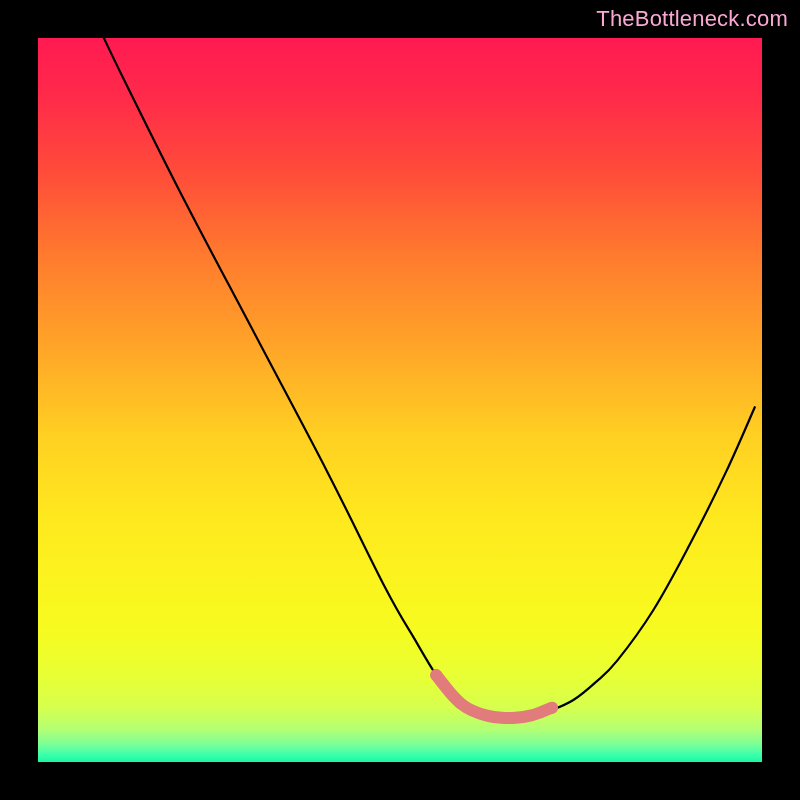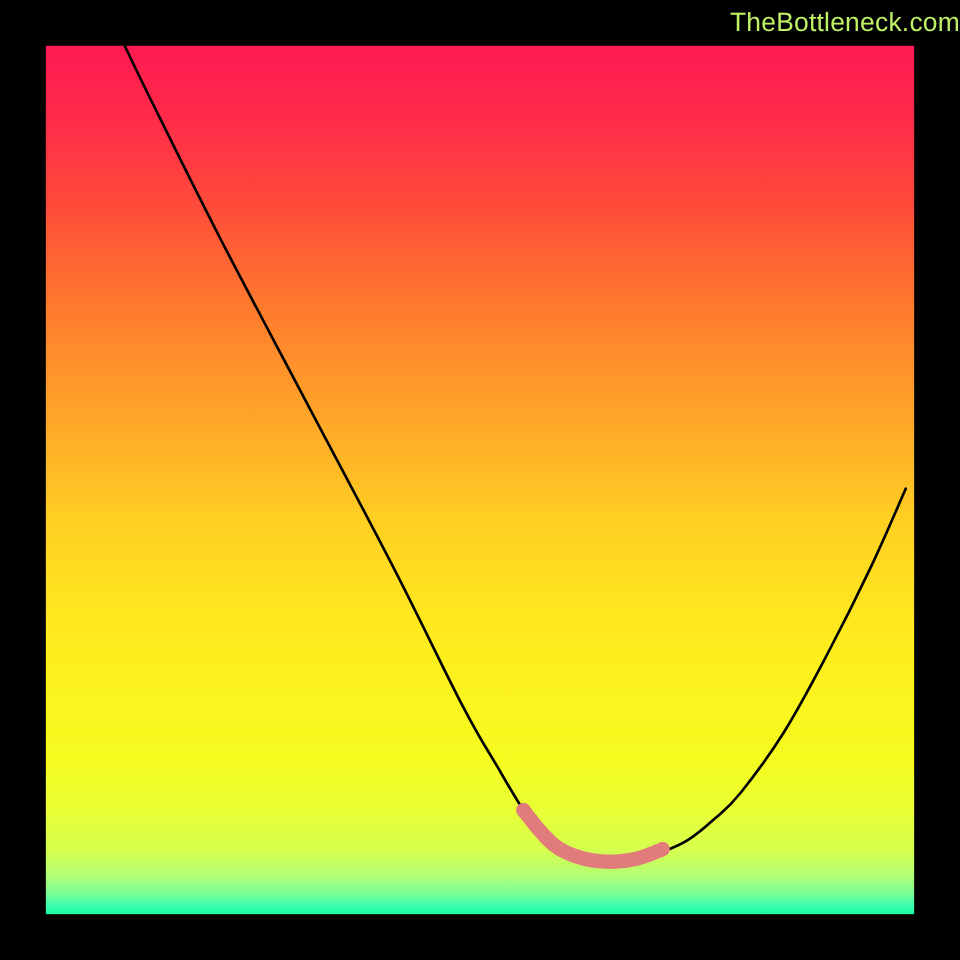--- a/index.html
+++ b/index.html
@@ -12,22 +12,22 @@
     font-family: Arial, Helvetica, sans-serif;
   }
   .stage {
     position: relative;
     width: 800px;
     height: 800px;
   }
   .watermark {
     position: absolute;
     top: 6px;
-    right: 0;
-    color: #bef264;
+    right: 12px;
+    color: #f9a8d4;
     font-size: 22px;
     font-weight: 400;
     letter-spacing: 0.2px;
     user-select: none;
   }
   .plot-area {
     position: absolute;
     left: 38px;
     top: 38px;
     width: 724px;

